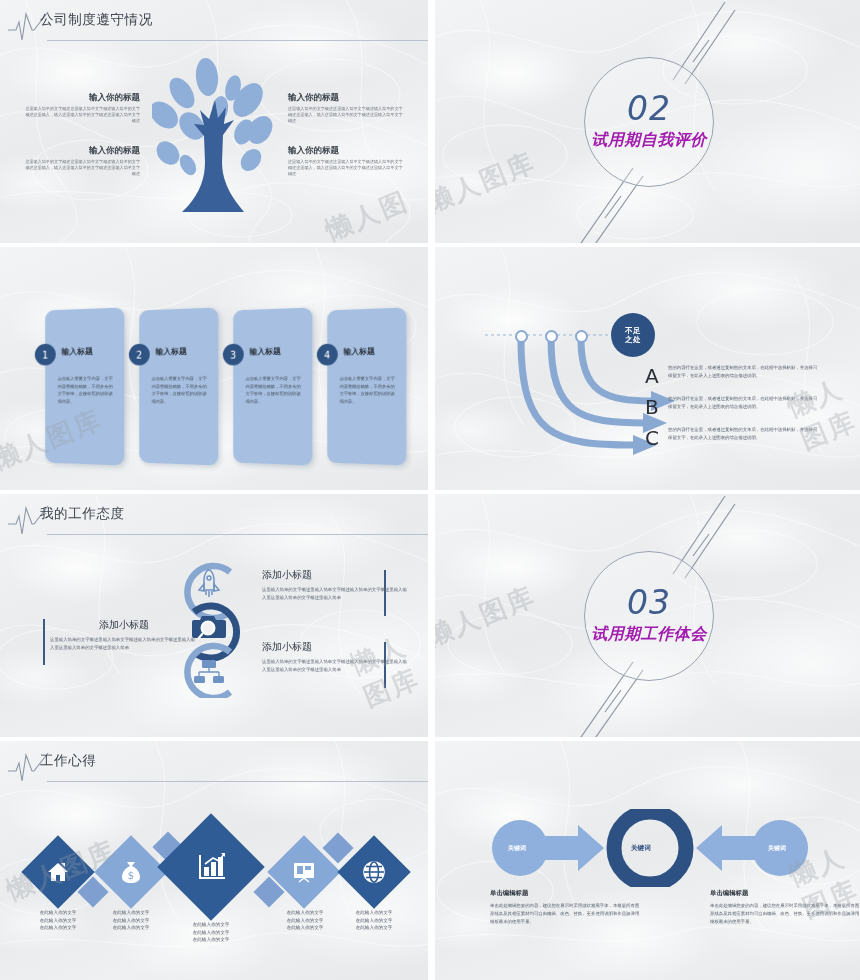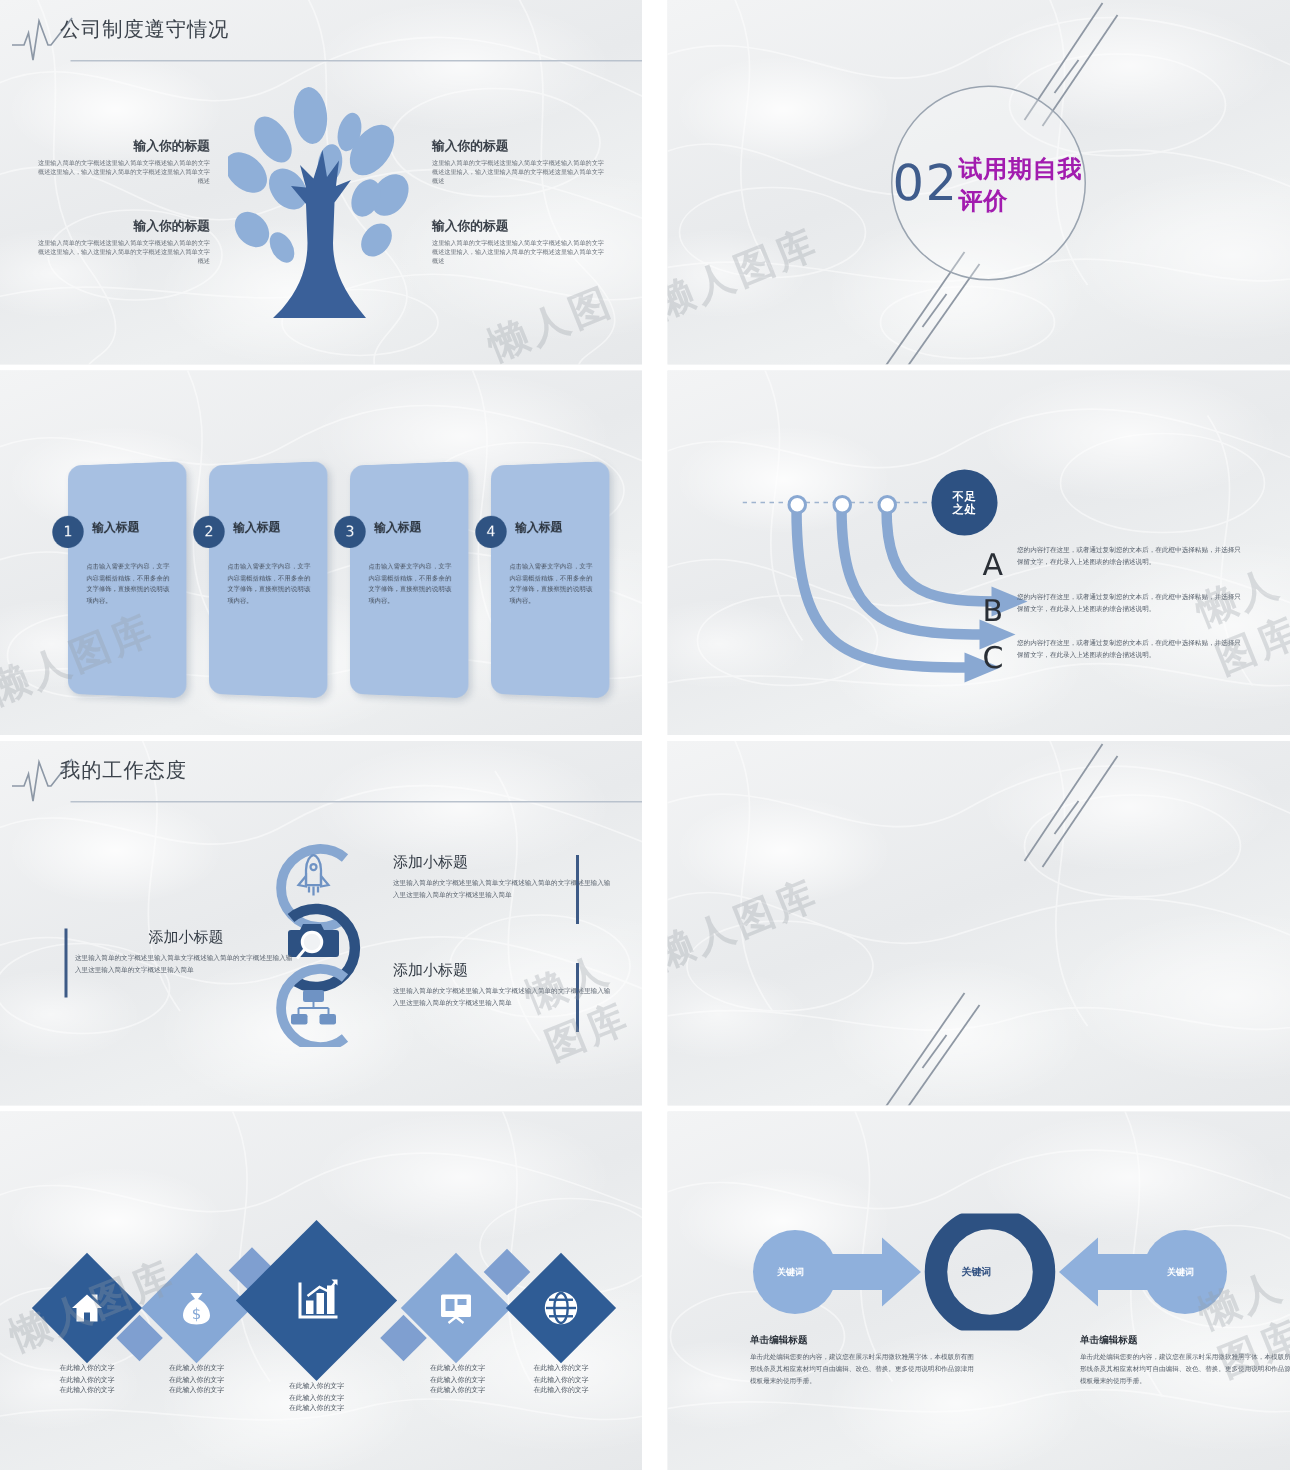--- a/index.html
+++ b/index.html
@@ -1,17 +1,17 @@
 <!DOCTYPE html>
 <html><head>
 <meta charset="utf-8">
 <style>
   html,body{margin:0;padding:0;background:#ffffff;}
   body{width:860px;height:980px;font-family:"DejaVu Sans","Liberation Sans",sans-serif;}
-  .grid{width:812px;height:980px;display:grid;grid-template-columns:428px 428px;grid-template-rows:243px 243px 243px 243px;gap:4px 17px;background:#ffffff;}
+  .grid{width:812px;height:980px;display:grid;grid-template-columns:428px 428px;grid-template-rows:243px 243px 243px 243px;gap:4px 7px;background:#ffffff;}
   .slide{position:relative;overflow:hidden;background:#eceef0;}
   
   .slide::before{content:"";position:absolute;inset:0;
     background:
       radial-gradient(ellipse 120px 60px at 18% 30%, rgba(255,255,255,.85), rgba(255,255,255,0) 60%),
       radial-gradient(ellipse 160px 70px at 72% 18%, rgba(255,255,255,.75), rgba(255,255,255,0) 62%),
       radial-gradient(ellipse 140px 80px at 45% 80%, rgba(255,255,255,.70), rgba(255,255,255,0) 62%),
       radial-gradient(ellipse 180px 90px at 88% 70%, rgba(255,255,255,.65), rgba(255,255,255,0) 64%),
       radial-gradient(ellipse 100px 50px at 8% 75%, rgba(255,255,255,.6), rgba(255,255,255,0) 60%),
       linear-gradient(160deg,#f3f4f5 0%,#e8eaec 45%,#eef0f1 70%,#e6e8ea 100%);
@@ -22,22 +22,22 @@
   
   .hdr{position:absolute;left:0;top:0;width:100%;height:48px;}
   .hdr .rule{position:absolute;left:47px;right:0;top:40px;height:1px;background:#b9c2cd;}
   .hdr .pulse{position:absolute;left:8px;top:8px;}
   .hdr .title{position:absolute;left:40px;top:11px;font-size:13.5px;color:#3c434c;letter-spacing:.6px;
     font-family:"DejaVu Sans","Liberation Sans",sans-serif;}
 
   
   .sec-circle{position:absolute;left:50%;top:50%;transform:translate(-50%,-50%);
     width:128px;height:128px;border-radius:50%;border:1px solid #9aa4b0;
-    background:rgba(255,255,255,.30);display:flex;flex-direction:row;
-    align-items:center;justify-content:center;}
+    background:rgba(255,255,255,.30);display:flex;flex-direction:column;
+    align-items:center;justify-content:center;font-style:italic;}
   .sec-num{font-size:33px;color:#3f5c8c;line-height:1;letter-spacing:1px;font-family:"DejaVu Sans","Liberation Sans",sans-serif;}
   .sec-label{margin-top:5px;font-size:16px;font-weight:bold;color:#a21caf;letter-spacing:.5px;}
 
   
   .tree-txt{position:absolute;width:118px;}
   .tree-txt .t{font-size:8.5px;font-weight:bold;color:#3b424b;margin-bottom:2px;}
   .tree-txt .b{font-size:4.1px;line-height:1.45;color:#6a717a;}
   .tree-txt.r{text-align:left;}
   .tree-txt.l{text-align:right;}
 
@@ -360,36 +360,47 @@
       <svg style="position:absolute;inset:0;" width="428" height="243" viewBox="0 0 428 243">
         <g stroke="#8f98a4" stroke-width="1.2" fill="none">
           <line x1="290" y1="2" x2="238" y2="80"></line>
           <line x1="300" y1="10" x2="250" y2="84"></line>
           <line x1="274" y1="40" x2="258" y2="62"></line>
           <line x1="198" y1="168" x2="144" y2="246"></line>
           <line x1="208" y1="176" x2="156" y2="250"></line>
           <line x1="186" y1="196" x2="170" y2="218"></line>
         </g>
       </svg>
+      <div class="sec-circle">
+        <div class="sec-num">03</div>
+        <div class="sec-label">试用期工作体会</div>
+      </div>
       <div class="wm" style="left:-12px;top:105px;">懒人图库</div>
     </div>
   </div>
 
   <div class="slide">
     <svg class="scribbles" viewBox="0 0 428 243" preserveAspectRatio="none">
       <g fill="none" stroke="#ffffff" stroke-width="1.1" opacity=".9">
         <path d="M-10 60 C60 24 120 94 190 54 S320 20 440 70"></path>
         <path d="M-10 205 C80 185 160 220 240 198 S380 220 440 200"></path>
         <ellipse cx="45" cy="145" rx="55" ry="28"></ellipse>
         <ellipse cx="380" cy="90" rx="60" ry="32"></ellipse>
         <path d="M150 -10 C190 60 130 110 180 180"></path>
         <path d="M330 -10 C370 60 310 120 360 190"></path>
       </g>
     </svg>
     <div class="content">
+      <div class="hdr">
+        <div class="rule"></div>
+        <svg class="pulse" width="42" height="36" viewBox="0 0 42 36">
+          <path d="M0 22 L8 22 L11 14 L14 32 L18 6 L24 22 L26 22 L40 4" fill="none" stroke="#8d98a6" stroke-width="1.1"></path>
+        </svg>
+        <div class="title">工作心得</div>
+      </div>
 
       <div class="dia" style="left:82px;top:140px;width:22px;height:22px;background:#7f9fd0;"></div>
       <div class="dia" style="left:157px;top:95px;width:22px;height:22px;background:#7f9fd0;"></div>
       <div class="dia" style="left:258px;top:140px;width:22px;height:22px;background:#7f9fd0;"></div>
       <div class="dia" style="left:327px;top:96px;width:22px;height:22px;background:#7f9fd0;"></div>
 
       <div class="dia" style="left:32px;top:105px;width:52px;height:52px;background:#2f5c95;">
         <span class="ic">
           <svg width="24" height="24" viewBox="0 0 24 24" fill="#ffffff">
               <path d="M12 3 L22 12 L19 12 L19 21 L14 21 L14 15 L10 15 L10 21 L5 21 L5 12 L2 12 Z"></path>

